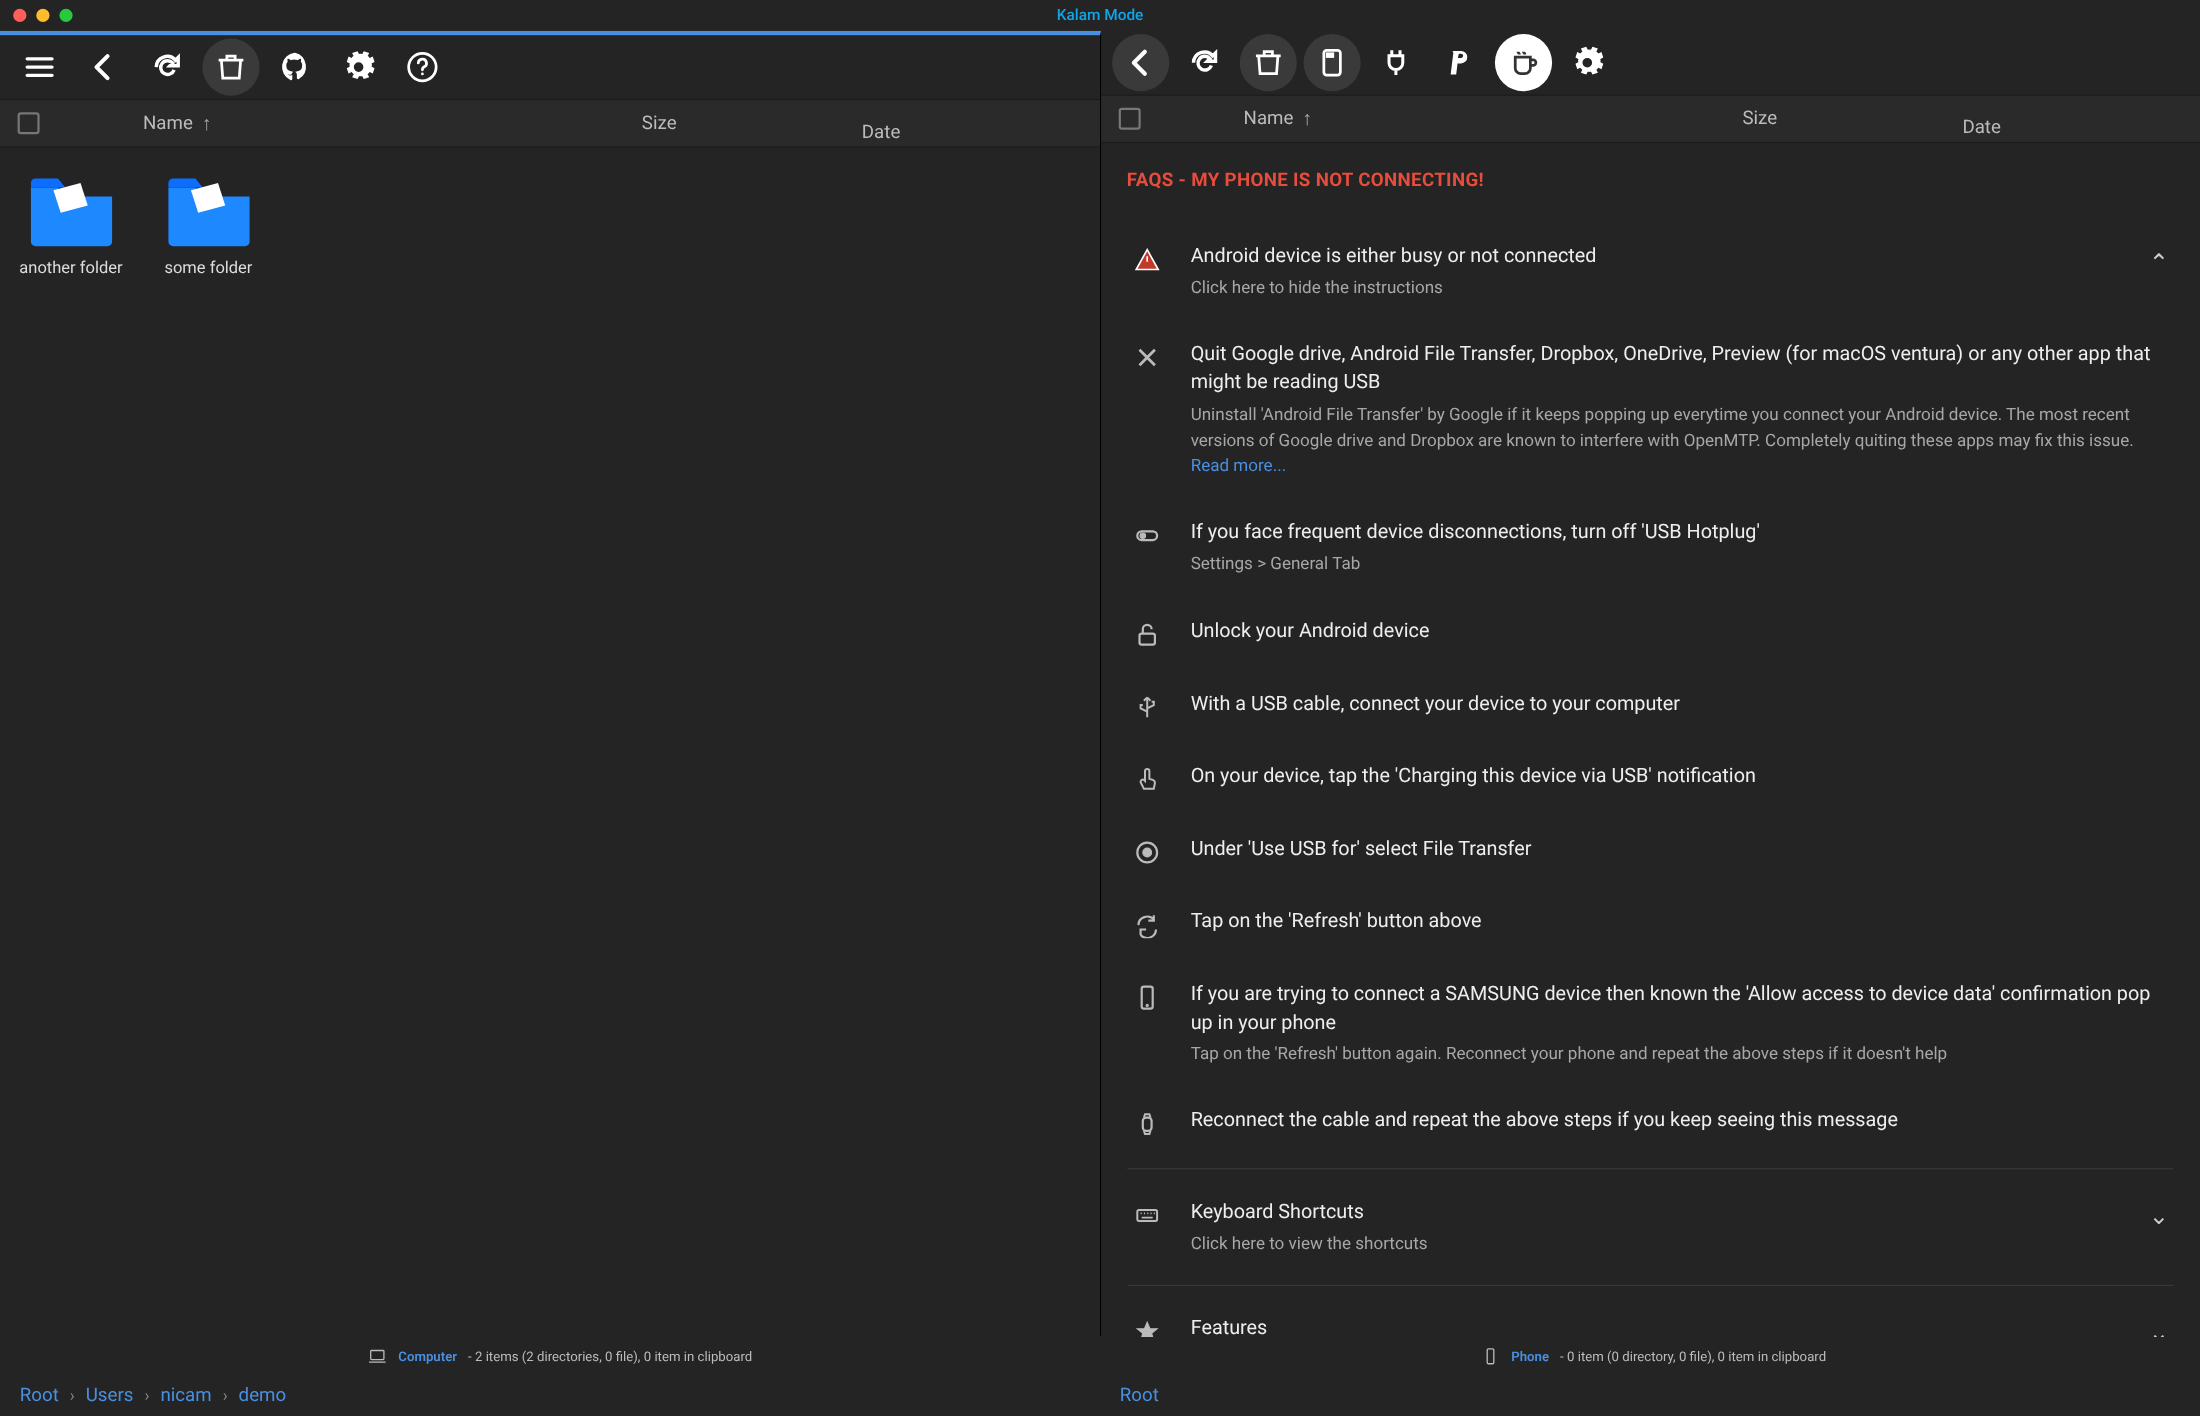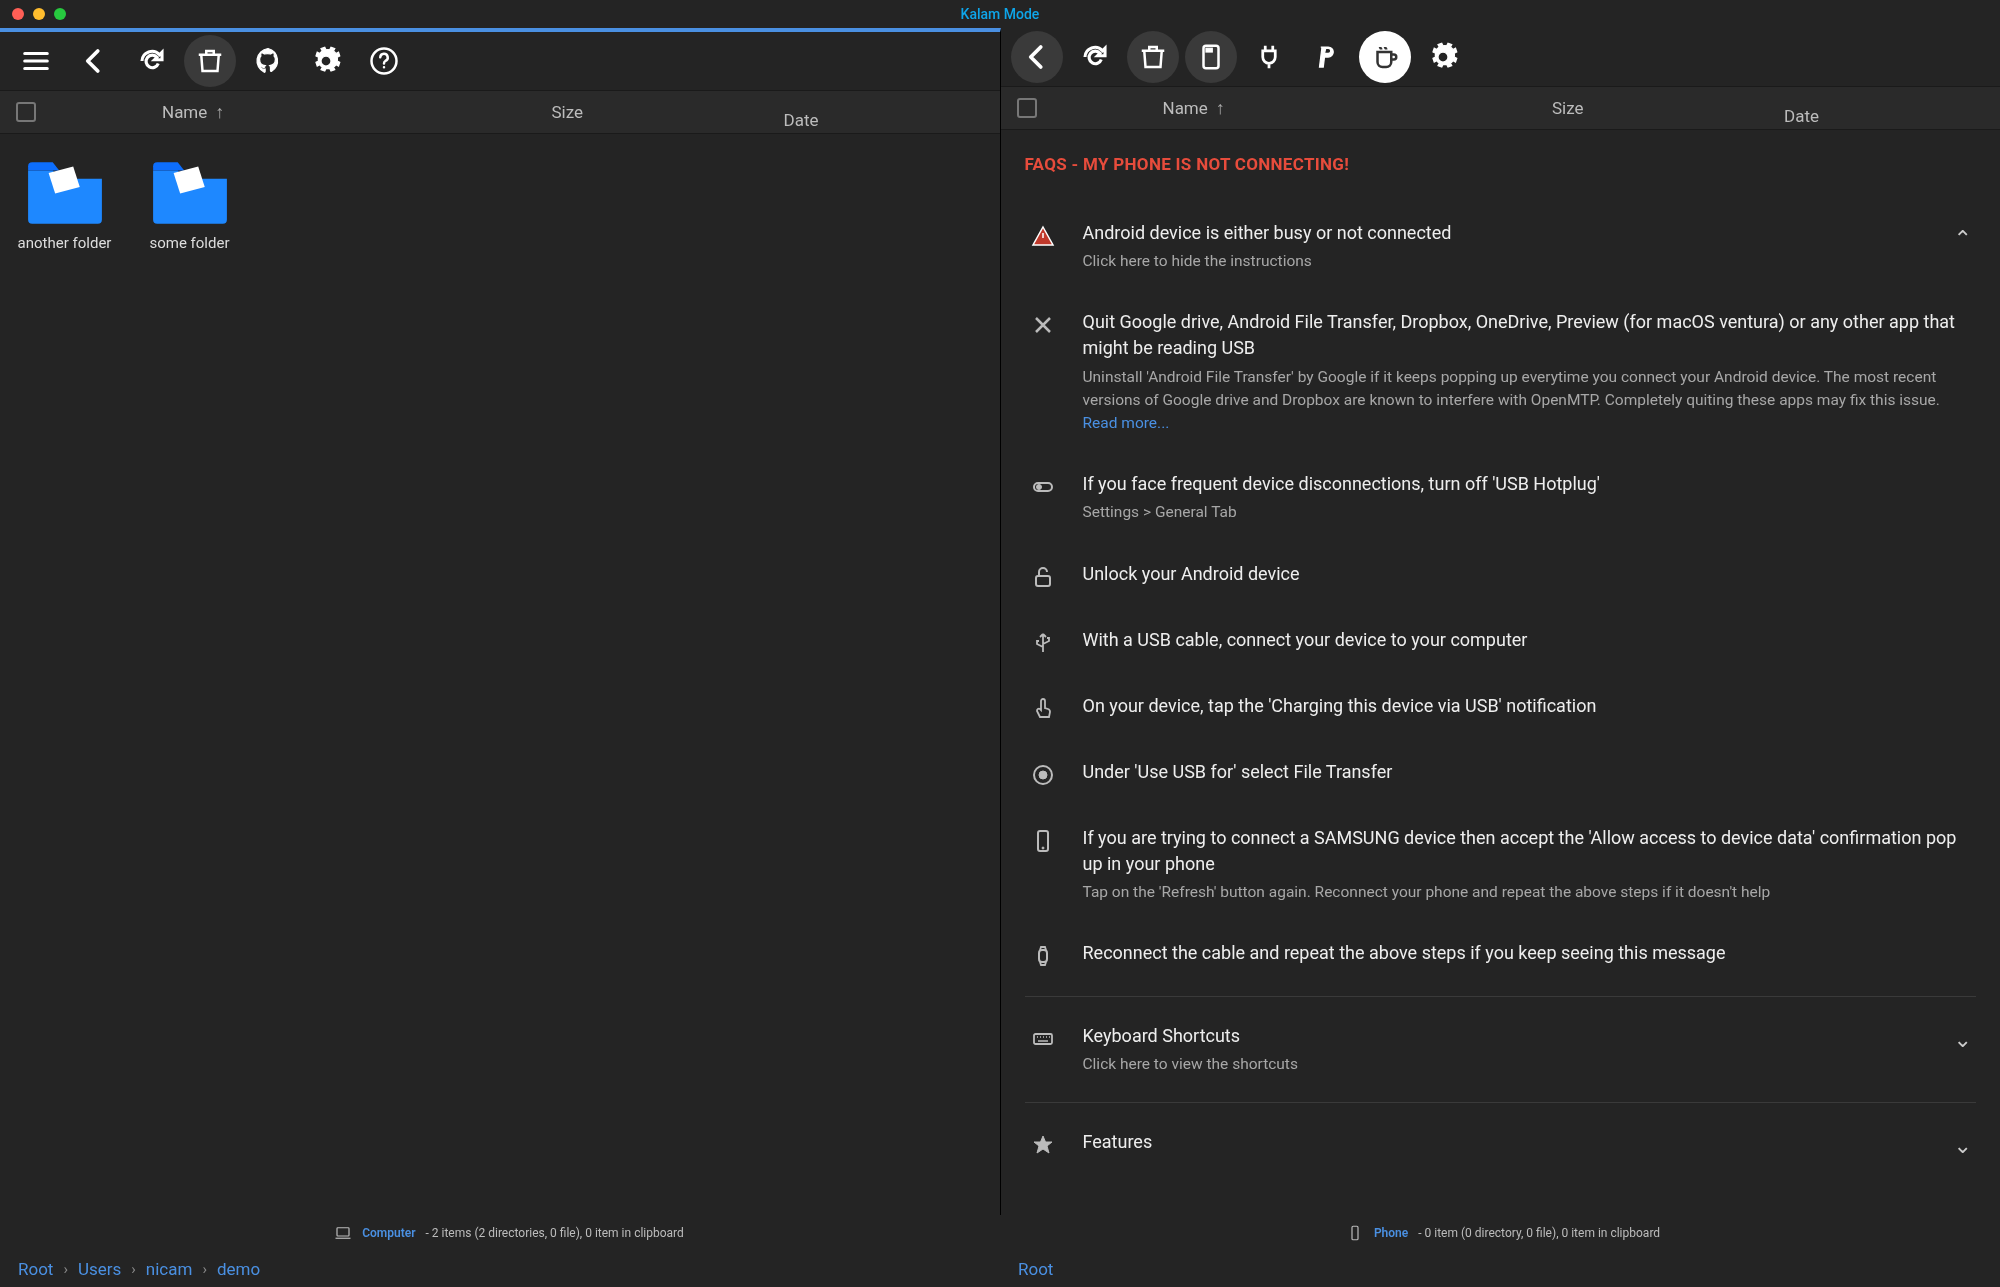--- a/index.html
+++ b/index.html
@@ -20,21 +20,21 @@
 
 
 .toolbar{ height:58px; display:flex; align-items:center; padding:0 10px; gap:6px;}
 .tbtn{ width:52px; height:52px; display:flex; align-items:center; justify-content:center; border-radius:50%; cursor:pointer; color:#fff;}
 .tbtn.active{ background:#3a3a3a;}
 .tbtn svg{ width:30px; height:30px; fill:#fff; stroke:#fff;}
 .tbtn.coffee{ background:#fff; }
 .tbtn.coffee svg{ fill:#333; stroke:#333;}
 
 
-.colhead{ height:44px; display:flex; align-items:center; padding:0 16px; background:#2a2a2a; font-size:17px; color:#bcbcbc; border-bottom:1px solid #1a1a1a; border-top:1px solid #1a1a1a;gap:32px;}
+.colhead{ height:44px; display:flex; align-items:center; padding:0 16px; background:#2a2a2a; font-size:17px; color:#bcbcbc; border-bottom:1px solid #1a1a1a; border-top:1px solid #1a1a1a;}
 .chk{ width:20px; height:20px; border:2px solid #777; border-radius:3px; margin-right:24px;}
 .col-name{ flex:1; display:flex; align-items:center; gap:8px; justify-content:flex-start; padding-left:70px;}
 .col-size{ width:200px; }
 .col-date{ width:200px;margin-top:15px; }
 .arrow-up{ font-size:18px; color:#aaa;}
 
 
 .files{ flex:1; overflow:auto; padding:22px 12px; display:flex; flex-wrap:wrap; gap:20px; align-content:flex-start;}
 .file-item{ width:105px; text-align:center; cursor:pointer;}
 .file-icon{ width:82px; height:70px; margin:0 auto 8px; position:relative;}
@@ -286,30 +286,40 @@
             <svg viewBox="0 0 24 24">
               <circle cx="12" cy="12" r="9" fill="none" stroke-width="2"></circle>
               <circle cx="12" cy="12" r="4"></circle>
             </svg>
           </div>
       <div class="info-body">
             <div class="info-h">Under 'Use USB for' select File Transfer</div>
           </div>
     </div>
 
+    <div class="info-row">
+      <div class="info-icon">
+            <svg viewBox="0 0 24 24">
+              <path d="M4 12a8 8 0 0 1 14-5m2 9a8 8 0 0 1-14 5M18 3v5h-5M6 21v-5h5" fill="none" stroke-width="2"></path>
+            </svg>
+          </div>
+      <div class="info-body">
+            <div class="info-h">Tap on the 'Refresh' button above</div>
+          </div>
+    </div>
 
     <div class="info-row">
       <div class="info-icon">
             <svg viewBox="0 0 24 24">
               <rect x="7" y="2" width="10" height="20" rx="2" fill="none" stroke-width="2"></rect>
               <circle cx="12" cy="19" r="1"></circle>
             </svg>
           </div>
       <div class="info-body">
-        <div class="info-h">If you are trying to connect a SAMSUNG device then accept the 'Allow access to device data' confirmation pop up in your phone</div>
+        <div class="info-h">If you are trying to connect a SAMSUNG device then known the 'Allow access to device data' confirmation pop up in your phone</div>
         <div class="info-s">Tap on the 'Refresh' button again. Reconnect your phone and repeat the above steps if it doesn't help</div>
       </div>
     </div>
 
     <div class="info-row">
       <div class="info-icon">
             <svg viewBox="0 0 24 24">
               <rect x="8" y="6" width="8" height="12" rx="3" fill="none" stroke-width="2"></rect>
               <path d="M9 6l1-3h4l1 3M9 18l1 3h4l1-3" fill="none" stroke-width="1.8"></path>
             </svg>

